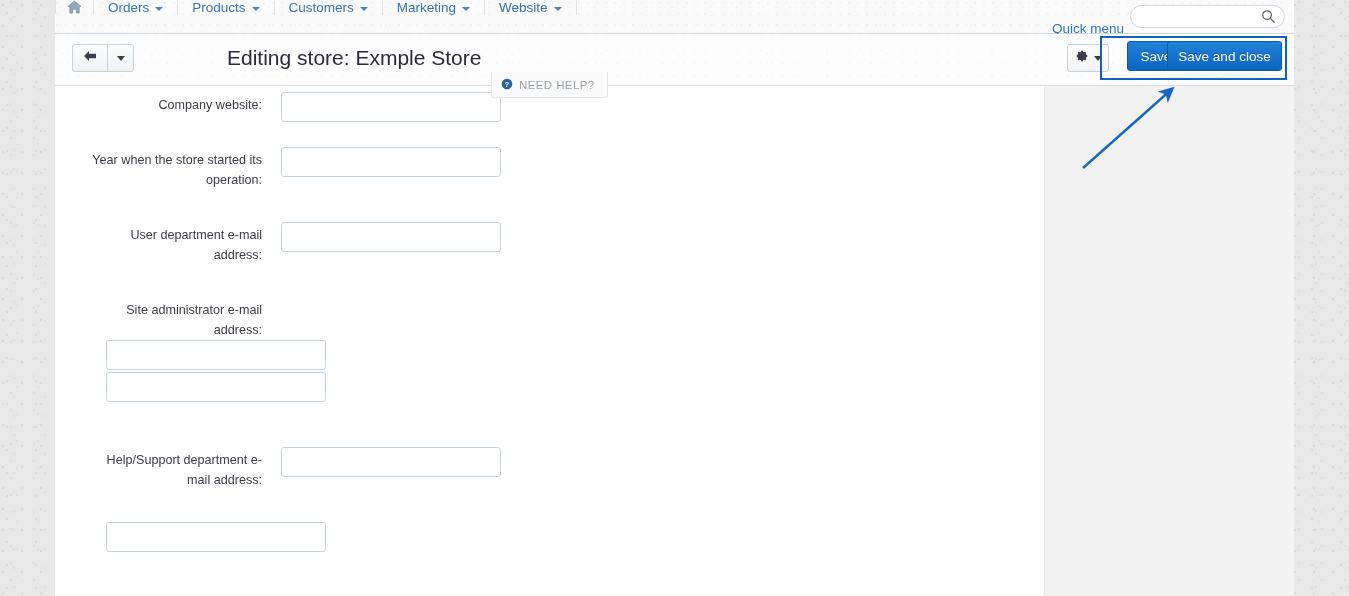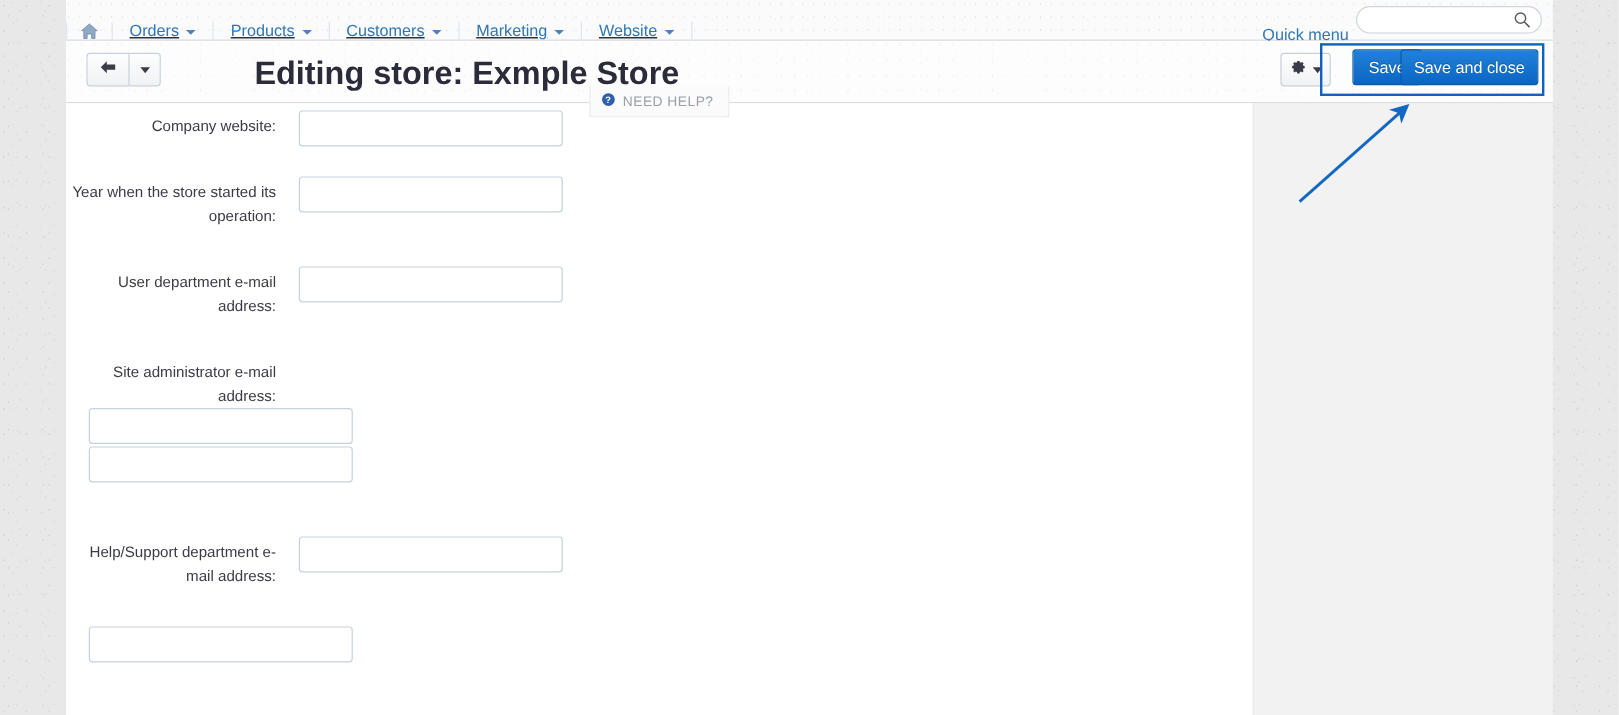--- a/index.html
+++ b/index.html
@@ -45,22 +45,21 @@
     background-size: 9px 11px, 13px 9px;
     border-bottom: 1px solid #cfd8e0;
     box-sizing: border-box;
   }
   .nav-left {
     position: absolute;
     left: 0;
     top: 0;
     display: flex;
     height: 33px;
-    align-items: flex-end;
-    text-decoration: underline;
+    align-items: flex-start;
   }
   .nav-item {
     display: flex;
     align-items: center;
     padding: 0 14px;
     border-right: 1px solid #dfe4ea;
     color: #2f76b4;
     font-size: 13.5px;
     cursor: pointer;
     white-space: nowrap;
@@ -174,24 +173,24 @@
   }
   .caret-dark {
     width: 0;
     height: 0;
     border-left: 4px solid transparent;
     border-right: 4px solid transparent;
     border-top: 5px solid #3b3b4a;
   }
   .page-title {
     position: absolute;
-    left: 157px;
+    left: 172px;
     top: 12px;
-    font-size: 27px;
-    font-weight: bold;
+    font-size: 21px;
+    font-weight: normal;
     color: #2b2b3a;
     white-space: nowrap;
   }
 
   .gear-btn {
     position: absolute;
     right: 185px;
     top: 10px;
     width: 42px;
     height: 28px;
@@ -284,20 +283,21 @@
     left: 0;
     top: 0;
     width: 989px;
   }
   .form-row {
     position: absolute;
     left: 0;
     width: 480px;
     display: flex;
     align-items: flex-start;
+    padding-left: 32px;
   }
   .form-label {
     width: 175px;
     text-align: right;
     font-size: 12.6px;
     color: #3b3b46;
     line-height: 20px;
     padding-top: 3px;
   }
   .form-input {

